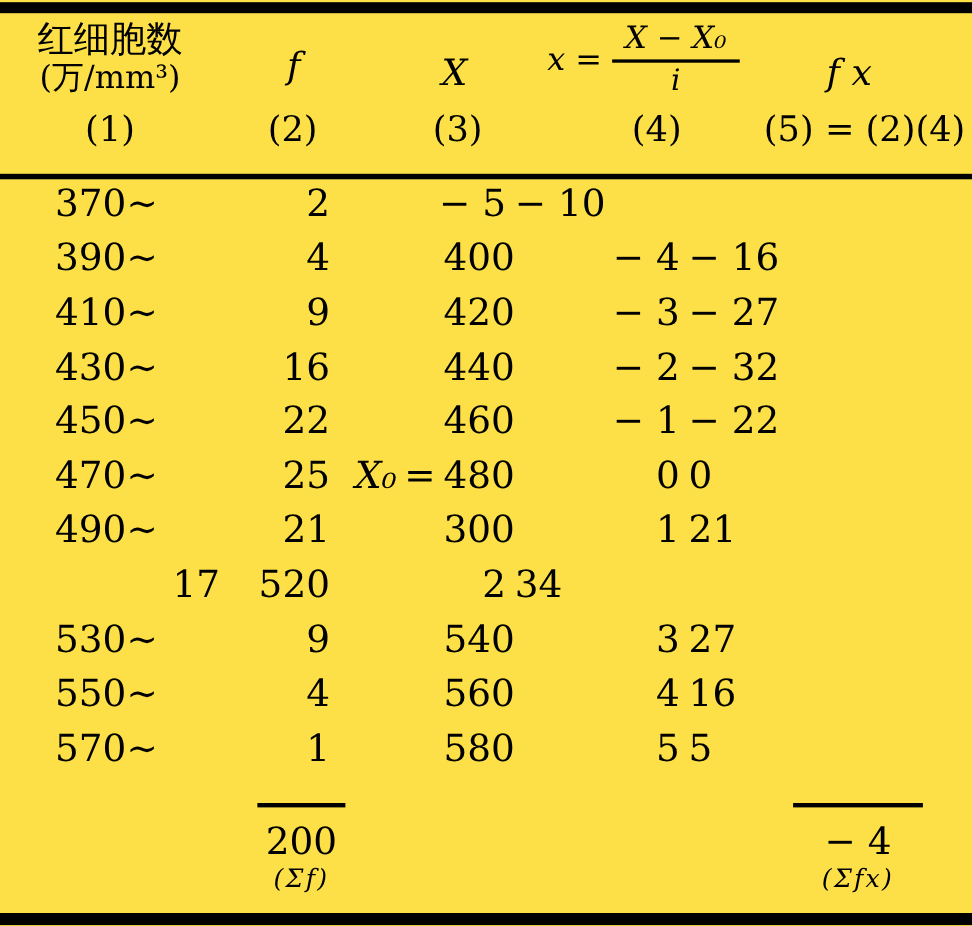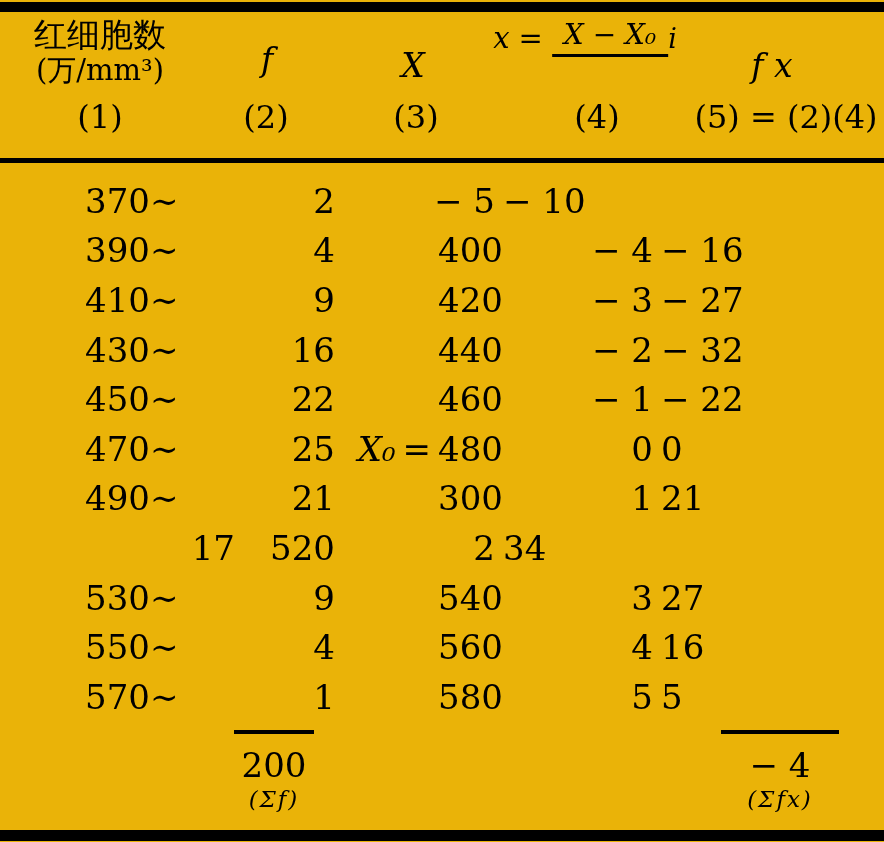--- a/index.html
+++ b/index.html
@@ -5,21 +5,21 @@
   html, body { margin: 0; padding: 0; }
   body {
     width: 884px; height: 842px;
     background: #ffffff;
     font-family: "DejaVu Serif", "Liberation Serif", "DejaVu Sans", serif;
     color: #000000;
   }
   #page {
     position: relative;
     width: 884px; height: 842px;
-    background: #eab308;
+    background: #fde047;
     overflow: hidden;
   }
   
   .rule { position: absolute; left: 0; width: 884px; background: #000; }
   .rule.top    { top: 2px;   height: 10px; }
   .rule.mid    { top: 158px; height: 5px;  }
   .rule.bottom { top: 830px; height: 11px; }
 
   
   .h { position: absolute; transform: translateX(-50%); white-space: nowrap; }
@@ -29,26 +29,26 @@
   .hcol1 .l2 { font-size: 29px; margin-top: 2px; }
   .htitle { font-size: 33px; }
   .hnum { font-size: 32px; top: 98px; }
 
   .formula {
     position: absolute; left: 585px; top: 20px;
     transform: translateX(-50%);
     display: flex; align-items: center; gap: 9px;
     font-size: 29px; white-space: nowrap;
   }
-  .frac { display: inline-flex; flex-direction: row; align-items: center; }
+  .frac { display: inline-flex; flex-direction: column; align-items: center; }
   .frac .num { border-bottom: 3px solid #000; padding: 0 12px 3px; font-size: 28px; line-height: 1.1; }
   .frac .den { font-size: 27px; line-height: 1.15; padding-top: 1px; }
 
   
-  .grid { position: absolute; left: 0; top: 176px; width: 736px; padding-left: 35px; }
+  .grid { position: absolute; left: 0; top: 160px; width: 736px; }
   .row {
     display: grid;
     grid-template-columns: 200px 100px 168px 158px 258px;
     height: 49.6px;
     align-items: center;
     font-size: 34px;
   }
   .c { white-space: nowrap; }
   .c1 { text-align: left;  padding-left: 50px; }
   .c2 { text-align: right; }

